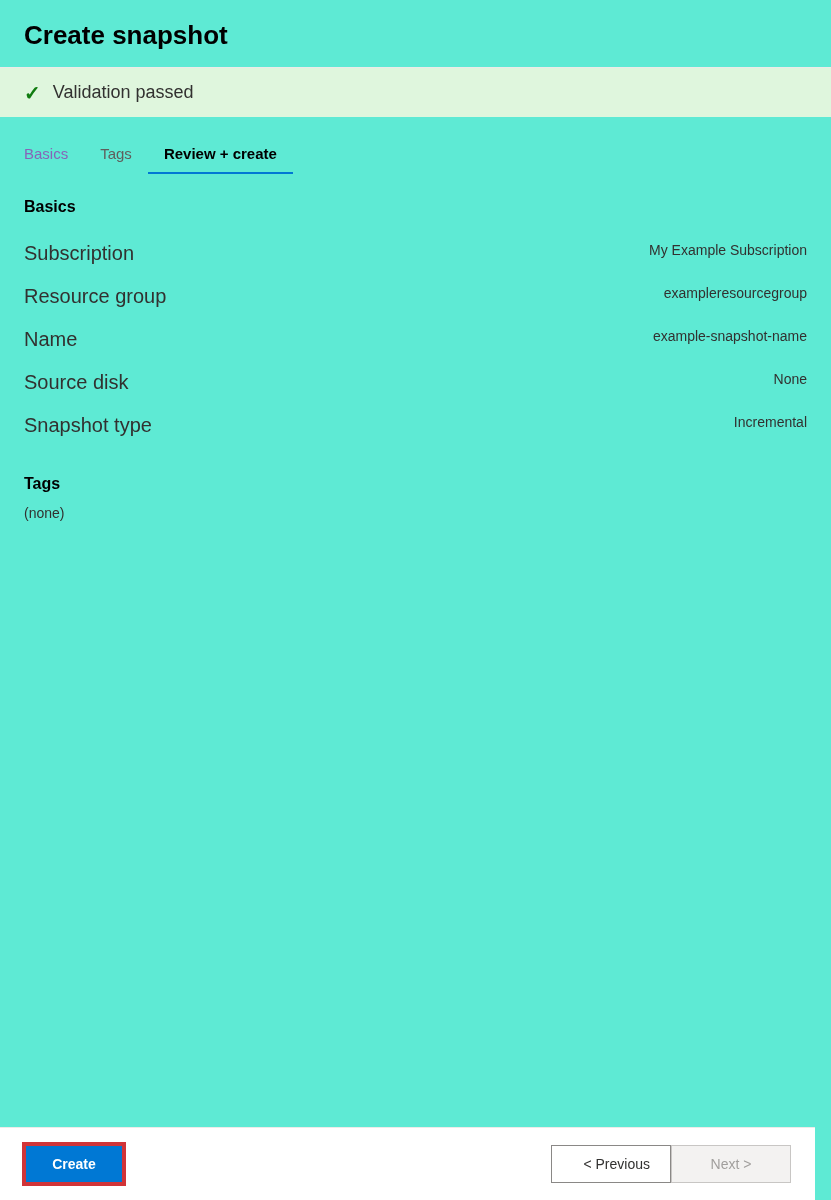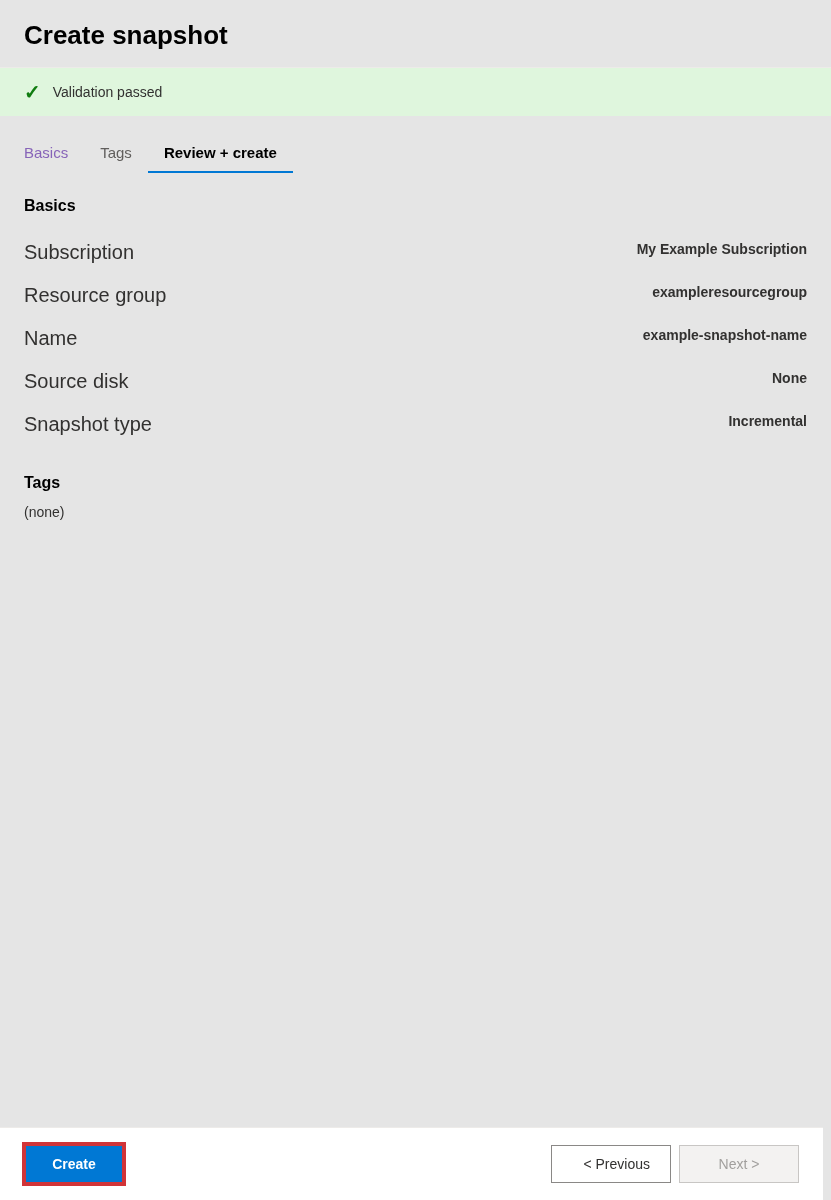--- a/index.html
+++ b/index.html
@@ -13,21 +13,21 @@
       background: #ffffff;
       width: 831px;
       min-height: 1200px;
       color: #323130;
       font-size: 14px;
     }
 
     .page-container {
       width: 831px;
       min-height: 1200px;
-      background: #e5e5e5;
+      background: #5eead4;
       display: flex;
       flex-direction: column;
       padding: 0;
       position: relative;
     }
 
     .page-header {
       padding: 20px 24px 16px 24px;
       border-bottom: 1px solid #edebe9;
     }
@@ -49,21 +49,21 @@
 
     .validation-check {
       color: #107c10;
       font-size: 20px;
       font-weight: 700;
       line-height: 1;
     }
 
     .validation-text {
       color: #323130;
-      font-size: 14px;
+      font-size: 18px;
       text-align: right;
     }
 
     .tabs-container {
       padding: 20px 24px 0 24px;
       display: flex;
       gap: 0;
       border-bottom: none;
     }
 
@@ -123,21 +123,21 @@
     .review-table tr td:first-child {
       color: #323130;
       font-size: 20px;
       font-weight: 400;
       width: 50%;
     }
 
     .review-table tr td:last-child {
       color: #323130;
       font-size: 14px;
-      font-weight: 700;
+      font-weight: 400;
       text-align: right;
     }
 
     .tags-section {
       margin-top: 4px;
     }
 
     .tags-heading {
       font-size: 16px;
       font-weight: 700;
@@ -153,21 +153,21 @@
     .footer-area {
       border-top: 1px solid #edebe9;
       padding: 16px 24px;
       display: flex;
       align-items: center;
       gap: 0;
       margin-top: auto;
       position: absolute;
       bottom: 0;
       left: 0;
-      right: 8px;
+      right: 16px;
       background: #ffffff;
     }
 
     .btn-create {
       background-color: #0078d4;
       color: #ffffff;
       border: 2px solid #d13438;
       padding: 10px 24px;
       font-size: 14px;
       font-weight: 600;
@@ -191,21 +191,20 @@
     }
 
     .btn-next {
       background-color: #f3f2f1;
       color: #a19f9d;
       border: 1px solid #c8c6c4;
       padding: 10px 20px;
       font-size: 14px;
       font-weight: 400;
       cursor: not-allowed;
-      margin-left: 8px;
       min-width: 120px;
     }
   </style>
 </head>
 <body>
 
 <div class="page-container">
 
   <div class="page-header">
     <h1 class="page-title">Create snapshot</h1>

